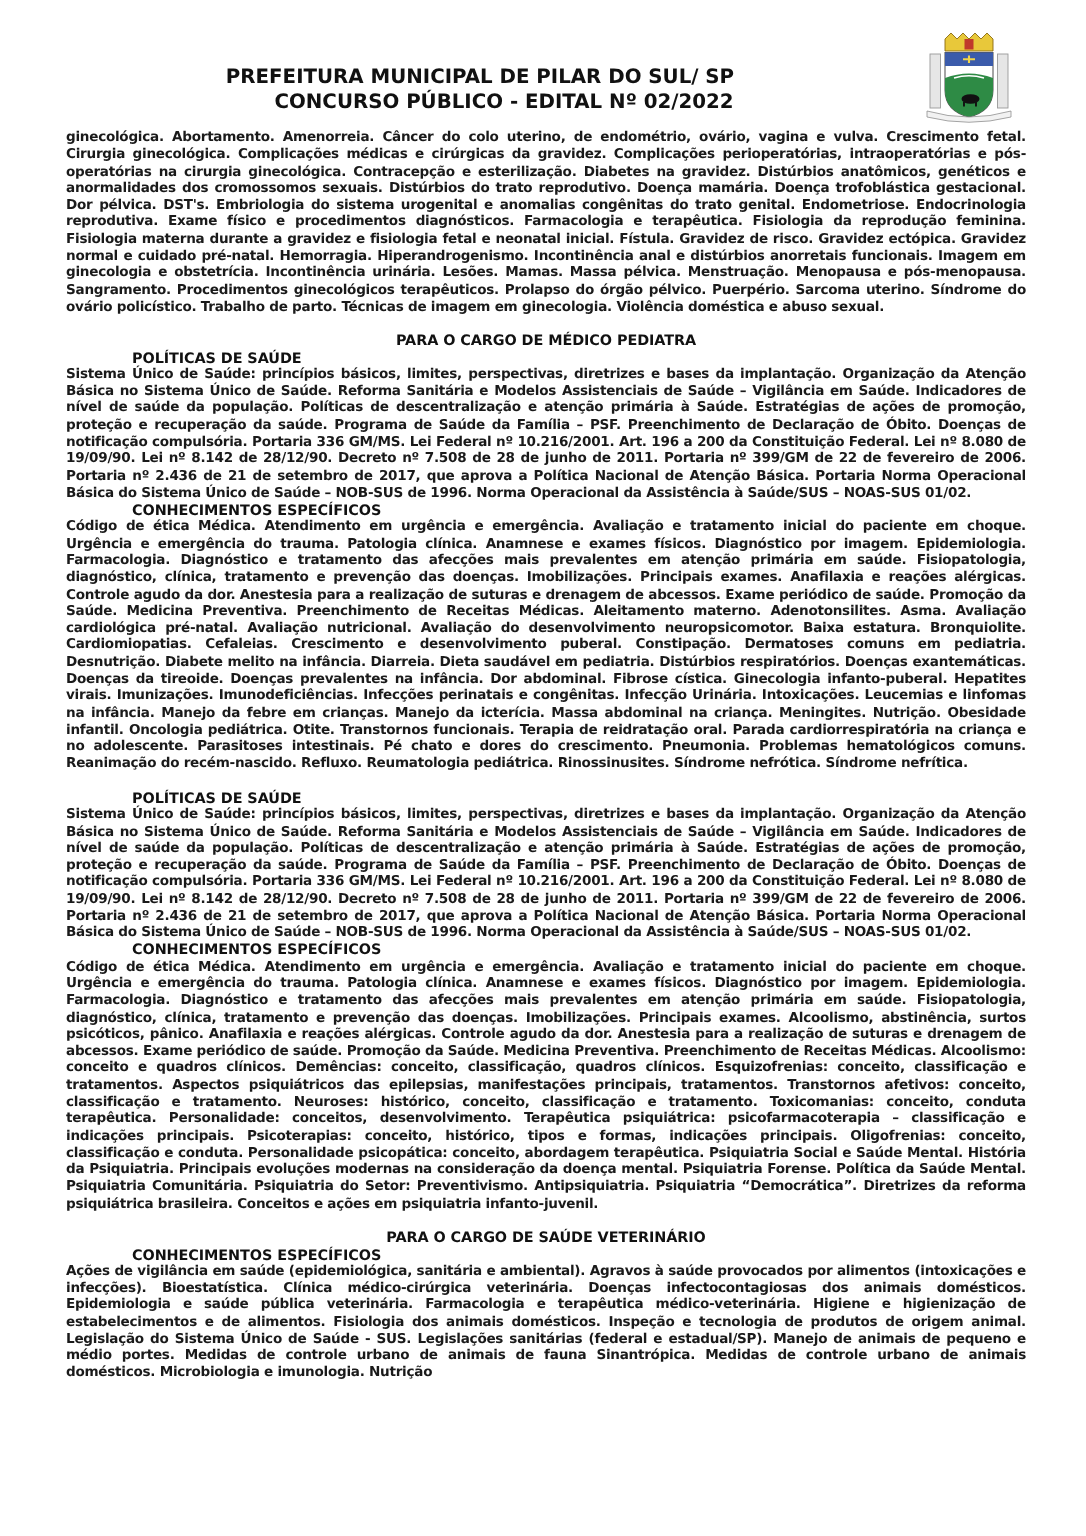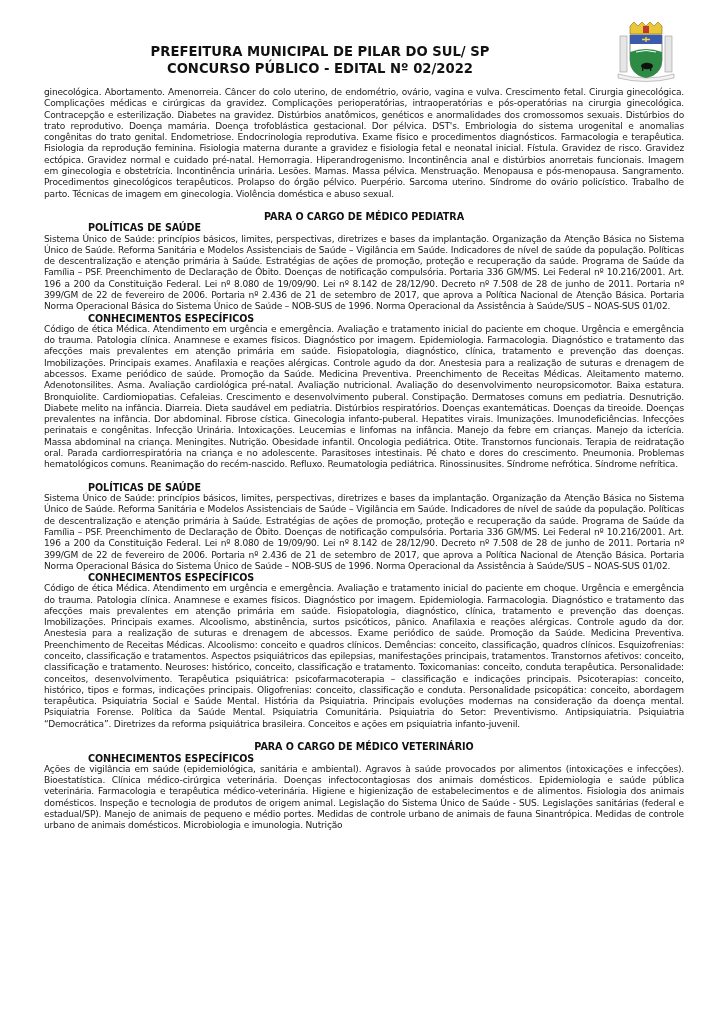--- a/index.html
+++ b/index.html
@@ -5,28 +5,28 @@
   html, body { margin: 0; padding: 0; background: #ffffff; }
   body { width: 724px; height: 1024px; overflow: hidden; position: relative; }
   .page { position: absolute; left: 0; top: 0; width: 724px; height: 1024px; background: #fff; }
   .header { position: absolute; left: 0; top: 44px; width: 724px; height: 40px; }
   .title-line {
     position: absolute; left: 0; width: 640px; text-align: center;
     font-family: "DejaVu Sans", sans-serif; font-weight: bold; font-size: 13.2px;
     color: #111; letter-spacing: 0px; white-space: nowrap;
   }
   .title-line.l1 { top: 0px; }
-  .title-line.l2 { top: 17px; }
+  .title-line.l2 { top: 17px; padding-left: 16px; }
   .crest { position: absolute; left: 612px; top: 22px; width: 68px; height: 62px; }
   .body-text {
     position: absolute; left: 44px; top: 87px; width: 640px;
     font-family: "DejaVu Sans", sans-serif; font-size: 9.05px; line-height: 11.28px;
     color: #1a1a1a; text-align: justify; letter-spacing: -0.18px; word-spacing: 0px;
   }
-  .para { margin: 0; }
+  .para { margin: 0; font-weight: bold; }
   .gap { height: 11.28px; }
   .heading { font-weight: bold; font-size: 9.6px; letter-spacing: -0.05px; color: #111; margin: 0; text-align: center; }
   .subheading { font-weight: bold; font-size: 9.6px; letter-spacing: -0.05px; color: #111; margin: 0; text-align: left; padding-left: 44px; }
 </style>
 </head>
 <body>
 
 <div class="page">
 
   <div class="header">
@@ -71,18 +71,18 @@
 
     <div>
       <p class="subheading">POLÍTICAS DE SAÚDE</p>
       <p class="para">Sistema Único de Saúde: princípios básicos, limites, perspectivas, diretrizes e bases da implantação. Organização da Atenção Básica no Sistema Único de Saúde. Reforma Sanitária e Modelos Assistenciais de Saúde – Vigilância em Saúde. Indicadores de nível de saúde da população. Políticas de descentralização e atenção primária à Saúde. Estratégias de ações de promoção, proteção e recuperação da saúde. Programa de Saúde da Família – PSF. Preenchimento de Declaração de Óbito. Doenças de notificação compulsória. Portaria 336 GM/MS. Lei Federal nº 10.216/2001. Art. 196 a 200 da Constituição Federal. Lei nº 8.080 de 19/09/90. Lei nº 8.142 de 28/12/90. Decreto nº 7.508 de 28 de junho de 2011. Portaria nº 399/GM de 22 de fevereiro de 2006. Portaria nº 2.436 de 21 de setembro de 2017, que aprova a Política Nacional de Atenção Básica. Portaria Norma Operacional Básica do Sistema Único de Saúde – NOB-SUS de 1996. Norma Operacional da Assistência à Saúde/SUS – NOAS-SUS 01/02.</p>
       <p class="subheading">CONHECIMENTOS ESPECÍFICOS</p>
       <p class="para">Código de ética Médica. Atendimento em urgência e emergência. Avaliação e tratamento inicial do paciente em choque. Urgência e emergência do trauma. Patologia clínica. Anamnese e exames físicos. Diagnóstico por imagem. Epidemiologia. Farmacologia. Diagnóstico e tratamento das afecções mais prevalentes em atenção primária em saúde. Fisiopatologia, diagnóstico, clínica, tratamento e prevenção das doenças. Imobilizações. Principais exames. Alcoolismo, abstinência, surtos psicóticos, pânico. Anafilaxia e reações alérgicas. Controle agudo da dor. Anestesia para a realização de suturas e drenagem de abcessos. Exame periódico de saúde. Promoção da Saúde. Medicina Preventiva. Preenchimento de Receitas Médicas. Alcoolismo: conceito e quadros clínicos. Demências: conceito, classificação, quadros clínicos. Esquizofrenias: conceito, classificação e tratamentos. Aspectos psiquiátricos das epilepsias, manifestações principais, tratamentos. Transtornos afetivos: conceito, classificação e tratamento. Neuroses: histórico, conceito, classificação e tratamento. Toxicomanias: conceito, conduta terapêutica. Personalidade: conceitos, desenvolvimento. Terapêutica psiquiátrica: psicofarmacoterapia – classificação e indicações principais. Psicoterapias: conceito, histórico, tipos e formas, indicações principais. Oligofrenias: conceito, classificação e conduta. Personalidade psicopática: conceito, abordagem terapêutica. Psiquiatria Social e Saúde Mental. História da Psiquiatria. Principais evoluções modernas na consideração da doença mental. Psiquiatria Forense. Política da Saúde Mental. Psiquiatria Comunitária. Psiquiatria do Setor: Preventivismo. Antipsiquiatria. Psiquiatria “Democrática”. Diretrizes da reforma psiquiátrica brasileira. Conceitos e ações em psiquiatria infanto-juvenil.</p>
     </div>
     <div class="gap"></div>
 
     <div>
-      <p class="heading">PARA O CARGO DE MÉDICO VETERINÁRIO</p>
+      <p class="heading">PARA O CARGO DE SAÚDE VETERINÁRIO</p>
       <p class="subheading">CONHECIMENTOS ESPECÍFICOS</p>
       <p class="para">Ações de vigilância em saúde (epidemiológica, sanitária e ambiental). Agravos à saúde provocados por alimentos (intoxicações e infecções). Bioestatística. Clínica médico-cirúrgica veterinária. Doenças infectocontagiosas dos animais domésticos. Epidemiologia e saúde pública veterinária. Farmacologia e terapêutica médico-veterinária. Higiene e higienização de estabelecimentos e de alimentos. Fisiologia dos animais domésticos. Inspeção e tecnologia de produtos de origem animal. Legislação do Sistema Único de Saúde - SUS. Legislações sanitárias (federal e estadual/SP). Manejo de animais de pequeno e médio portes. Medidas de controle urbano de animais de fauna Sinantrópica. Medidas de controle urbano de animais domésticos. Microbiologia e imunologia. Nutrição</p>
     </div>
   </div>
 </div>
 
 </body></html>

